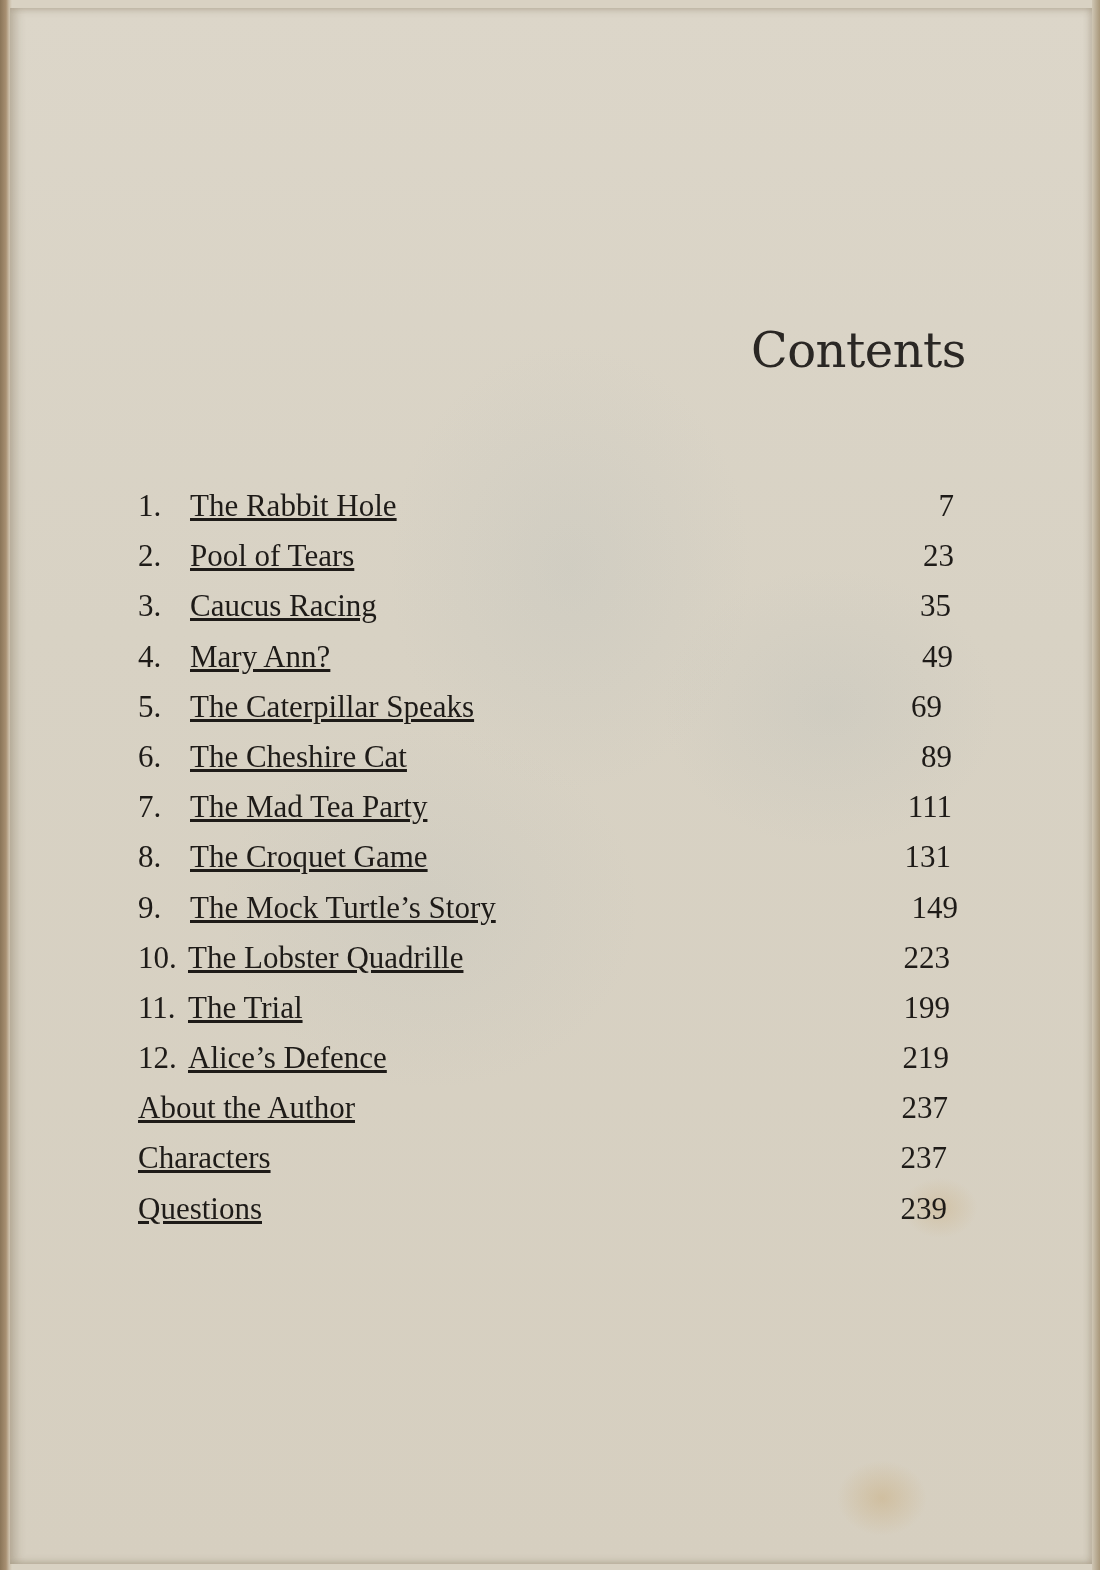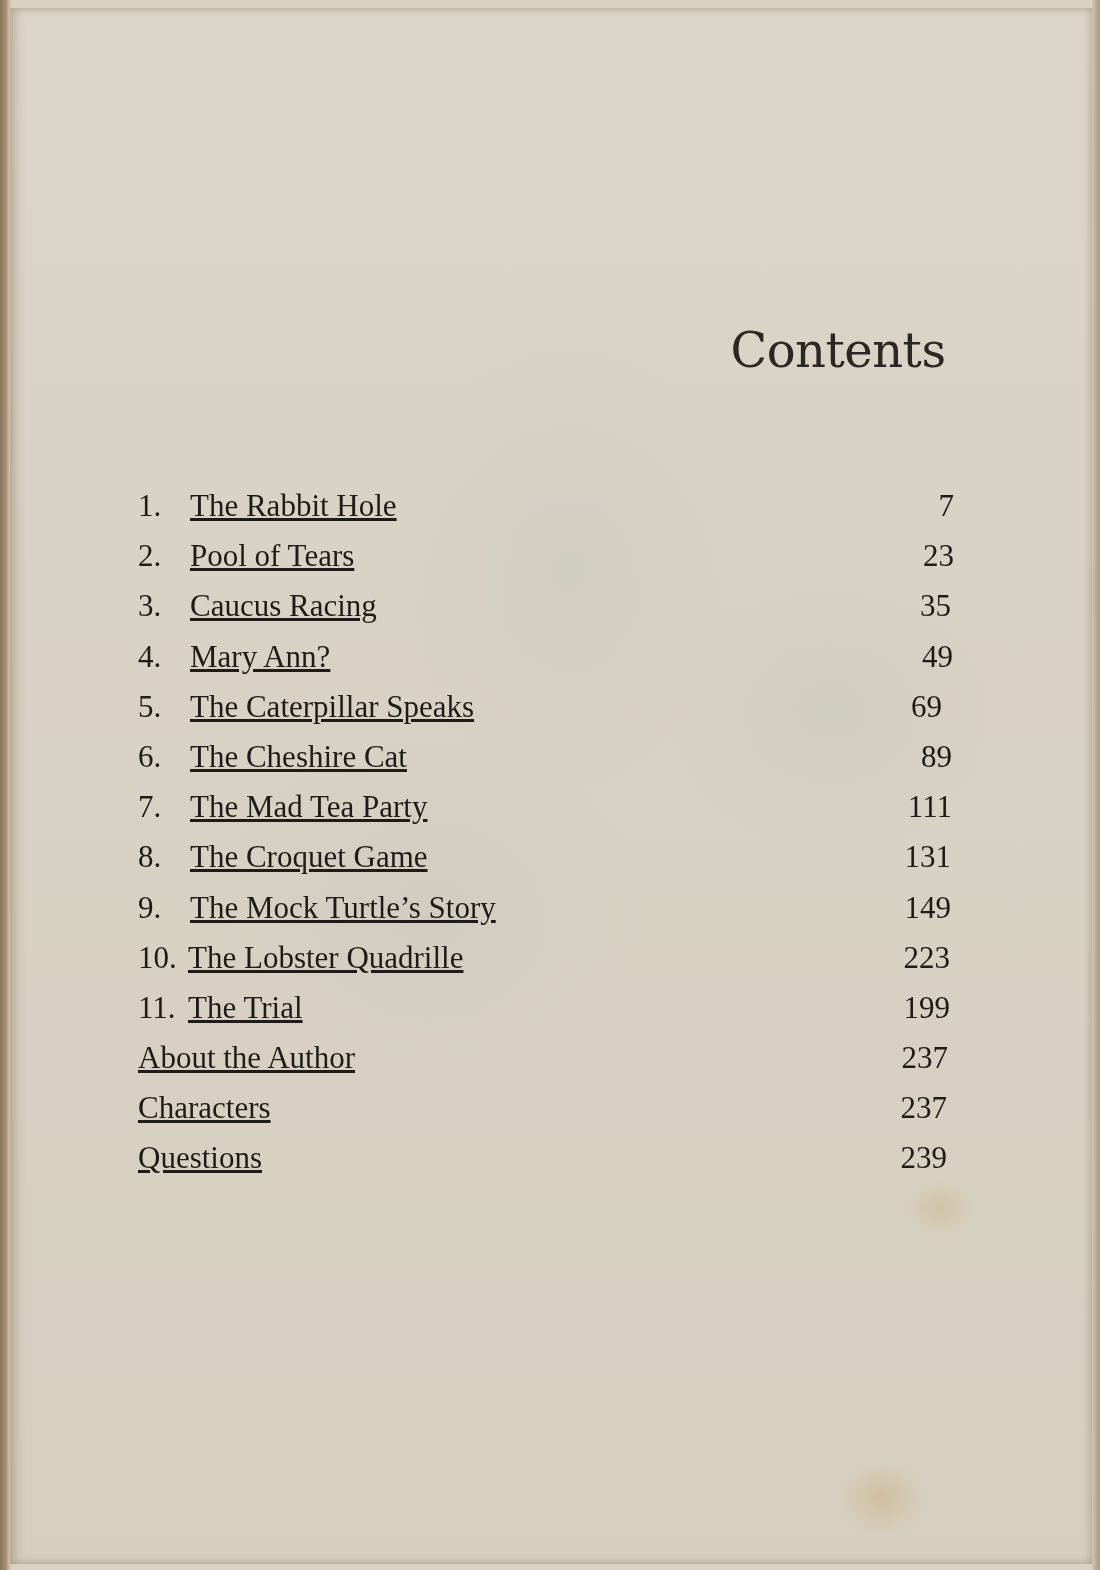--- a/index.html
+++ b/index.html
@@ -37,21 +37,21 @@
       top: 0;
       width: 8px;
       height: 1570px;
       background: linear-gradient(90deg, #cfc6b4, #a8977a);
     }
     .title {
       position: absolute;
       left: 700px;
       top: 312px;
       width: 256px;
-      text-align: center;
+      text-align: right;
       font-family: "DejaVu Serif", serif;
       font-size: 48px;
       font-weight: normal;
       color: #2a2724;
       letter-spacing: -0.5px;
       margin: 0;
       line-height: 60px;
     }
     .toc {
       position: absolute;
@@ -123,31 +123,35 @@
         <span class="toc-page">89</span>
       </li>
       <li class="toc-row" style="margin-right:6px">
         <span class="toc-num">7.</span><span class="toc-title">The Mad Tea Party</span>
         <span class="toc-page">111</span>
       </li>
       <li class="toc-row" style="margin-right:7px">
         <span class="toc-num">8.</span><span class="toc-title">The Croquet Game</span>
         <span class="toc-page">131</span>
       </li>
-      <li class="toc-row" style="margin-right:7px">
+      <li class="toc-row" style="margin-right:0">
         <span class="toc-num">9.</span><span class="toc-title">The Mock Turtle’s Story</span>
         <span class="toc-page">149</span>
       </li>
       <li class="toc-row" style="margin-right:8px">
         <span class="toc-num wide">10.</span><span class="toc-title">The Lobster Quadrille</span>
         <span class="toc-page">223</span>
       </li>
       <li class="toc-row" style="margin-right:8px">
         <span class="toc-num wide">11.</span><span class="toc-title">The Trial</span>
         <span class="toc-page">199</span>
+      </li>
+      <li class="toc-row" style="margin-right:9px">
+        <span class="toc-num wide">12.</span><span class="toc-title">Alice’s Defence</span>
+        <span class="toc-page">219</span>
       </li>
       <li class="toc-row" style="margin-right:10px">
         <span class="toc-title">About the Author</span>
         <span class="toc-page">237</span>
       </li>
       <li class="toc-row" style="margin-right:11px">
         <span class="toc-title">Characters</span>
         <span class="toc-page">237</span>
       </li>
       <li class="toc-row" style="margin-right:11px">

